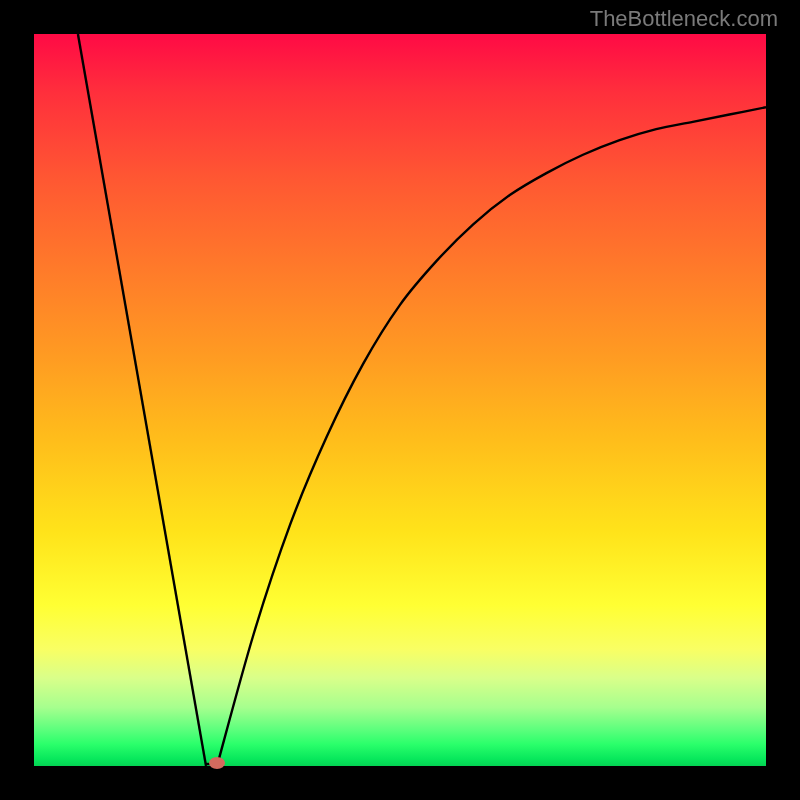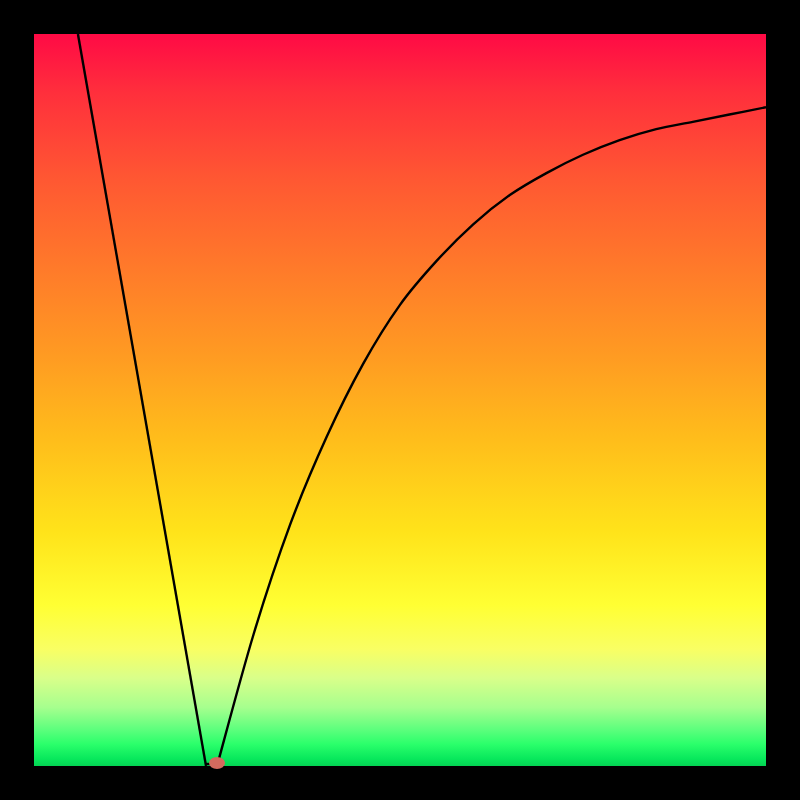--- a/index.html
+++ b/index.html
@@ -75,13 +75,14 @@
   <div class="plot-area">
     <svg class="curve-svg" viewBox="0 0 732 732" preserveAspectRatio="none">
       <g>
         <path id="left-line" d="M 43.92 0 L 172.01999999999998 732" stroke="#000" stroke-width="2.4" fill="none"></path>
         <path id="right-curve" d="M 183 732 C 189.1 710.04 207.4 640.5 219.6 600.24 C 231.79999999999998 559.98 244 523.38 256.2 490.44 C 268.4 457.5 280.6 429.43999999999994 292.8 402.59999999999997 C 305 375.76 317.20000000000005 351.35999999999996 329.40000000000003 329.4 C 341.6 307.44 353.8 287.91999999999996 366 270.84 C 378.2 253.76 390.40000000000003 240.34 402.6 226.92000000000002 C 414.8 213.50000000000003 427 201.30000000000007 439.2 190.32000000000005 C 451.4 179.34000000000003 463.6 169.57999999999998 475.8 161.03999999999996 C 488 152.49999999999994 500.2 145.78999999999994 512.4 139.07999999999993 C 524.6 132.36999999999992 536.8 126.26999999999997 549 120.77999999999997 C 561.2 115.28999999999998 573.4000000000001 110.40999999999998 585.6 106.13999999999999 C 597.8 101.86999999999999 609.9999999999999 98.20999999999997 622.1999999999999 95.15999999999997 C 634.4 92.10999999999997 646.6 90.28000000000003 658.8000000000001 87.84000000000003 C 671.0000000000001 85.40000000000003 683.2 82.96 695.4 80.51999999999998 C 707.5999999999999 78.07999999999997 725.9 74.41999999999994 732 73.19999999999993" stroke="#000" stroke-width="2.4" fill="none"></path>
         <path id="flat-segment" d="M 172.01999999999998 730 L 183 730" stroke="#000" stroke-width="2.4" fill="none"></path>
       </g>
     </svg>
     <div id="marker" class="marker" style="left: 175px; top: 723px; background: rgb(212, 106, 94);"></div>
   </div>
+  <div class="watermark">TheBottleneck.com</div>
 </div>
 
 </body></html>

